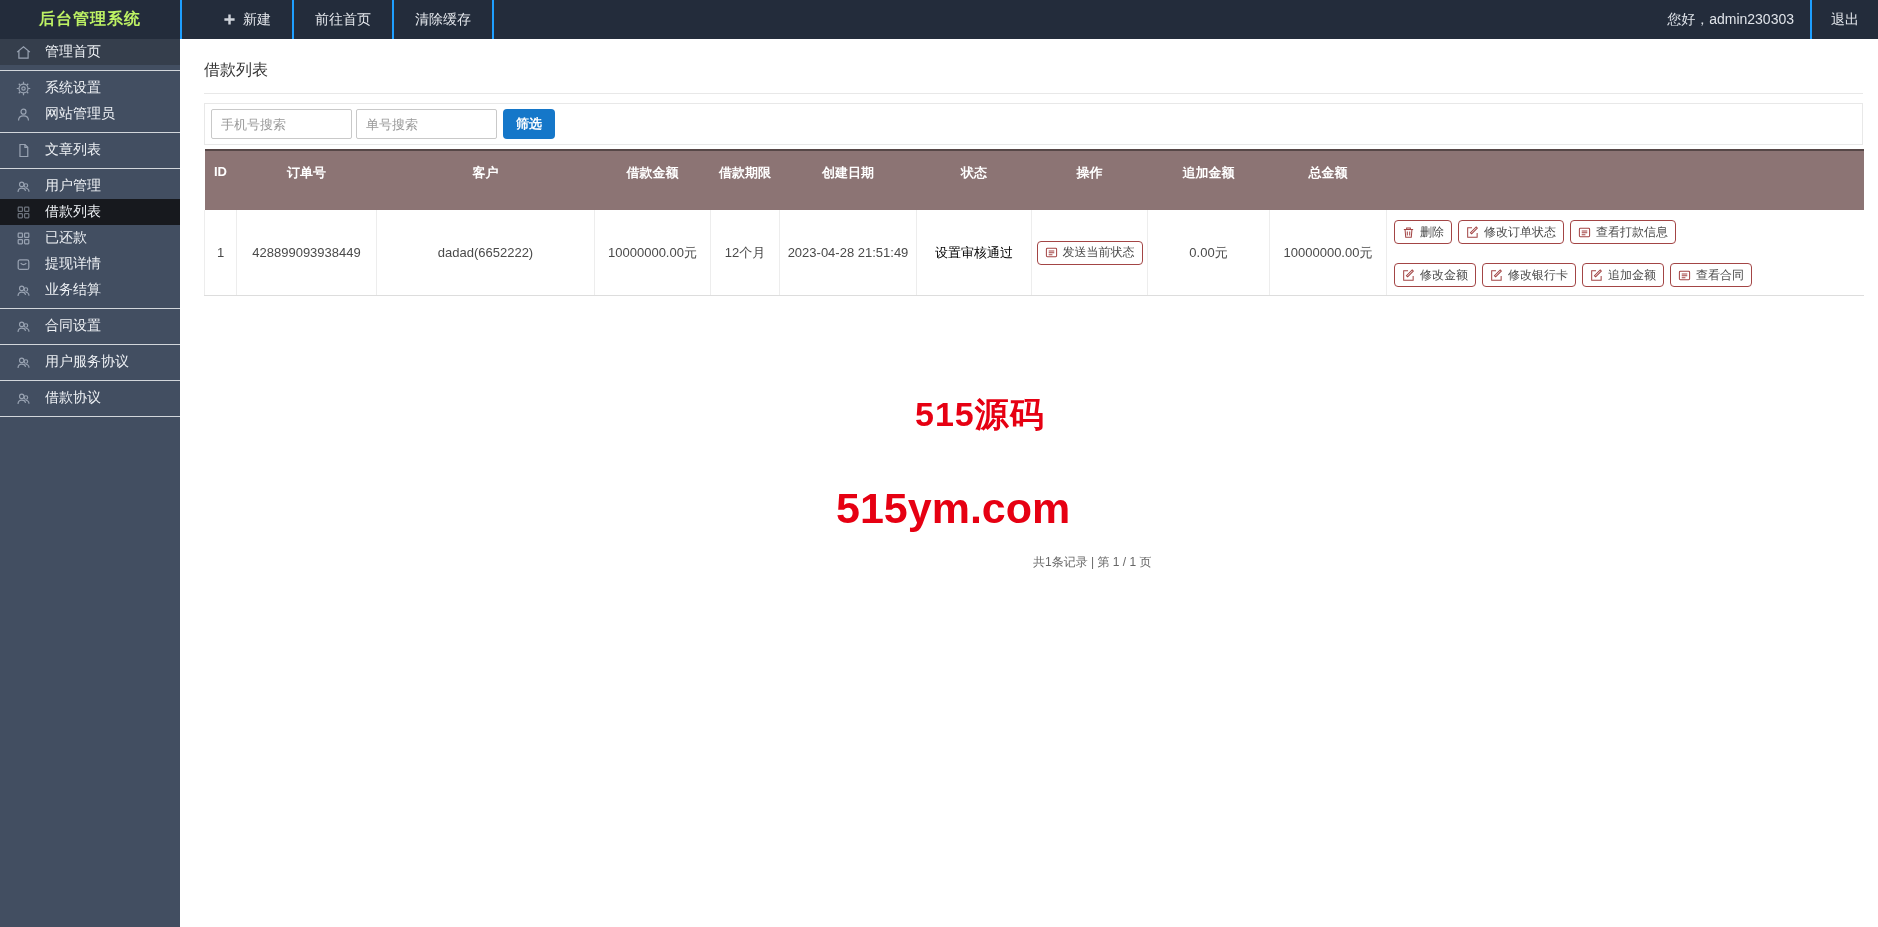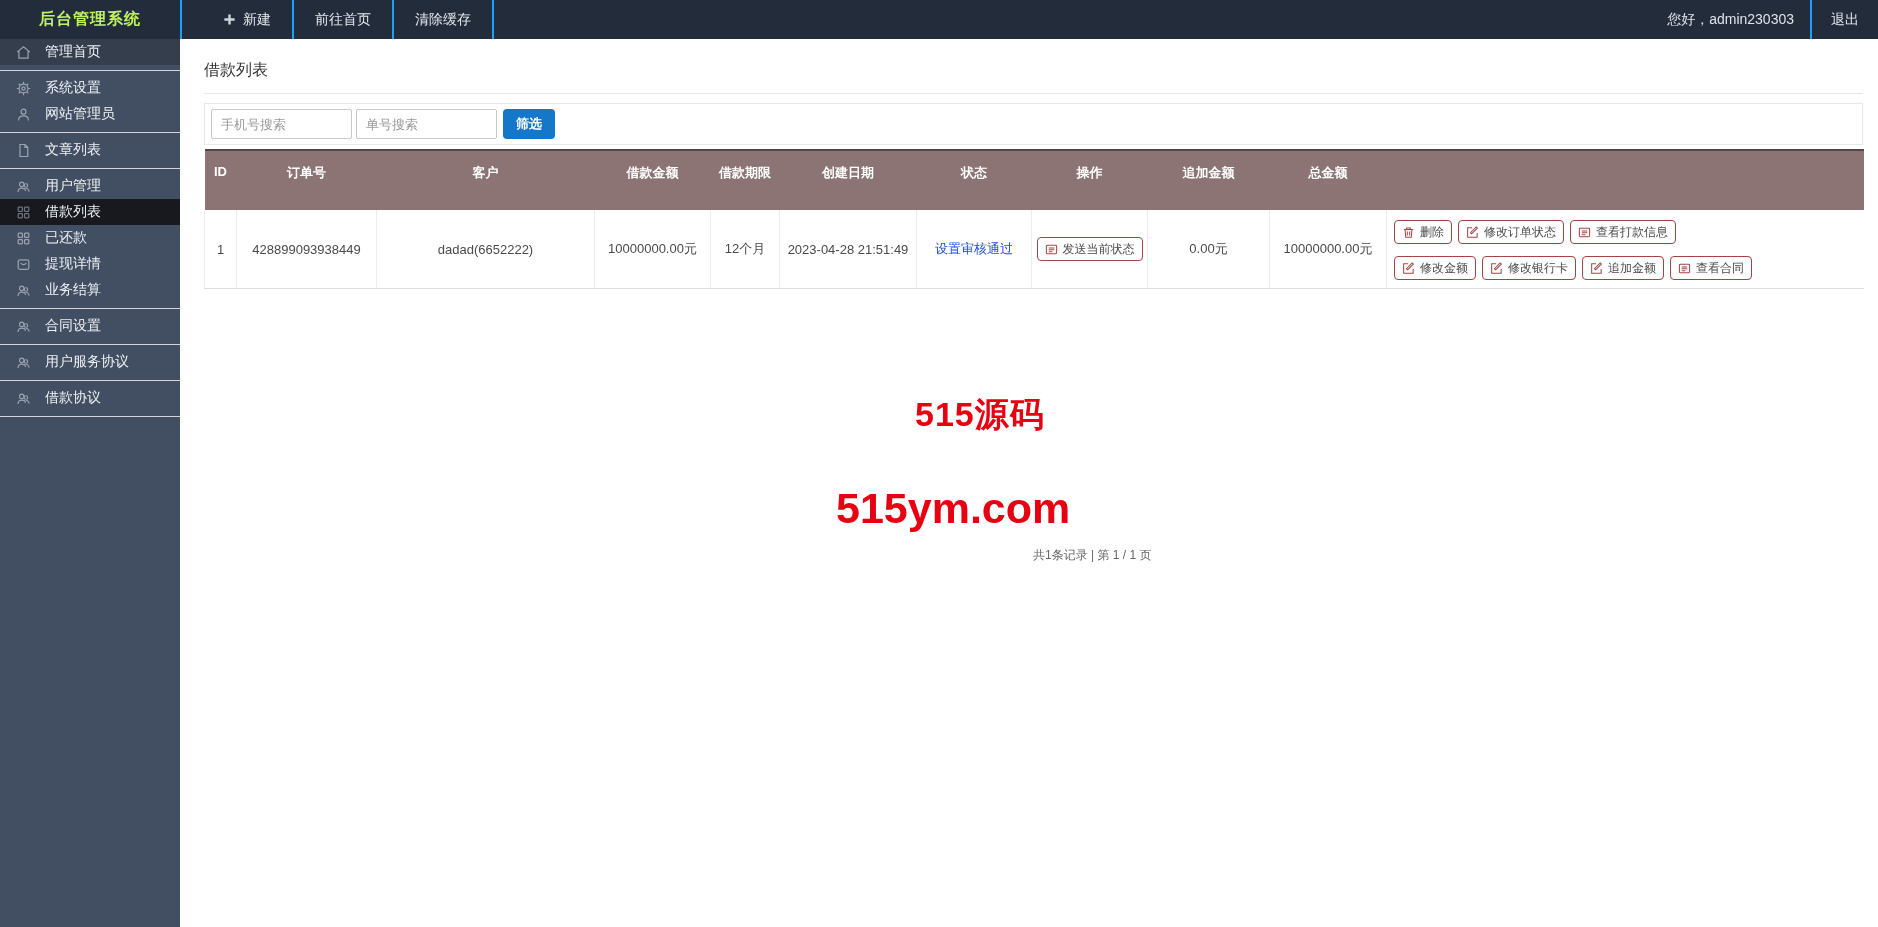--- a/index.html
+++ b/index.html
@@ -80,31 +80,31 @@
   .loan-table th {
     background:#8c7474; color:#fff; font-weight:bold; font-size:13px;
     height:60px; vertical-align:top; padding-top:13px; text-align:center;
     border-top:2px solid #564747;
   }
   .loan-table td {
     height:66px; text-align:center; color:#4a4a4a; background:#fff;
     border-bottom:1px solid #ddd; border-left:1px solid #ededed; vertical-align:middle;
   }
   .loan-table td:last-child { border-right:none; }
-  .status-text { color:#1d4ed8; }
+  .status-text { color:#000000; }
 
   .rbtn {
     display:inline-flex; align-items:center; gap:5px; height:24px; padding:0 7px;
     background:#fff; border:1px solid #a34545; border-radius:4px;
     color:#4a4a4a; font-size:12px; cursor:pointer; white-space:nowrap;
     font-family:"Liberation Sans","DejaVu Sans",sans-serif;
   }
   .rbtn .bicon { width:13px; height:13px; color:#a34545; flex:0 0 13px; }
   td.actions-cell { text-align:left; padding:10px 4px 8px 7px; }
-  .act-row { display:flex; gap:6px; margin-bottom:12px; }
+  .act-row { display:flex; gap:6px; margin-bottom:19px; }
   .act-row:last-child { margin-bottom:0; }
 
   .pagination {
     margin-top:258px; font-size:12px; color:#666;
     padding-left:829px; white-space:nowrap;
   }
 
   
   .wm1 {
     position:absolute; left:872px; top:392px; font-size:34px; font-weight:bold;

